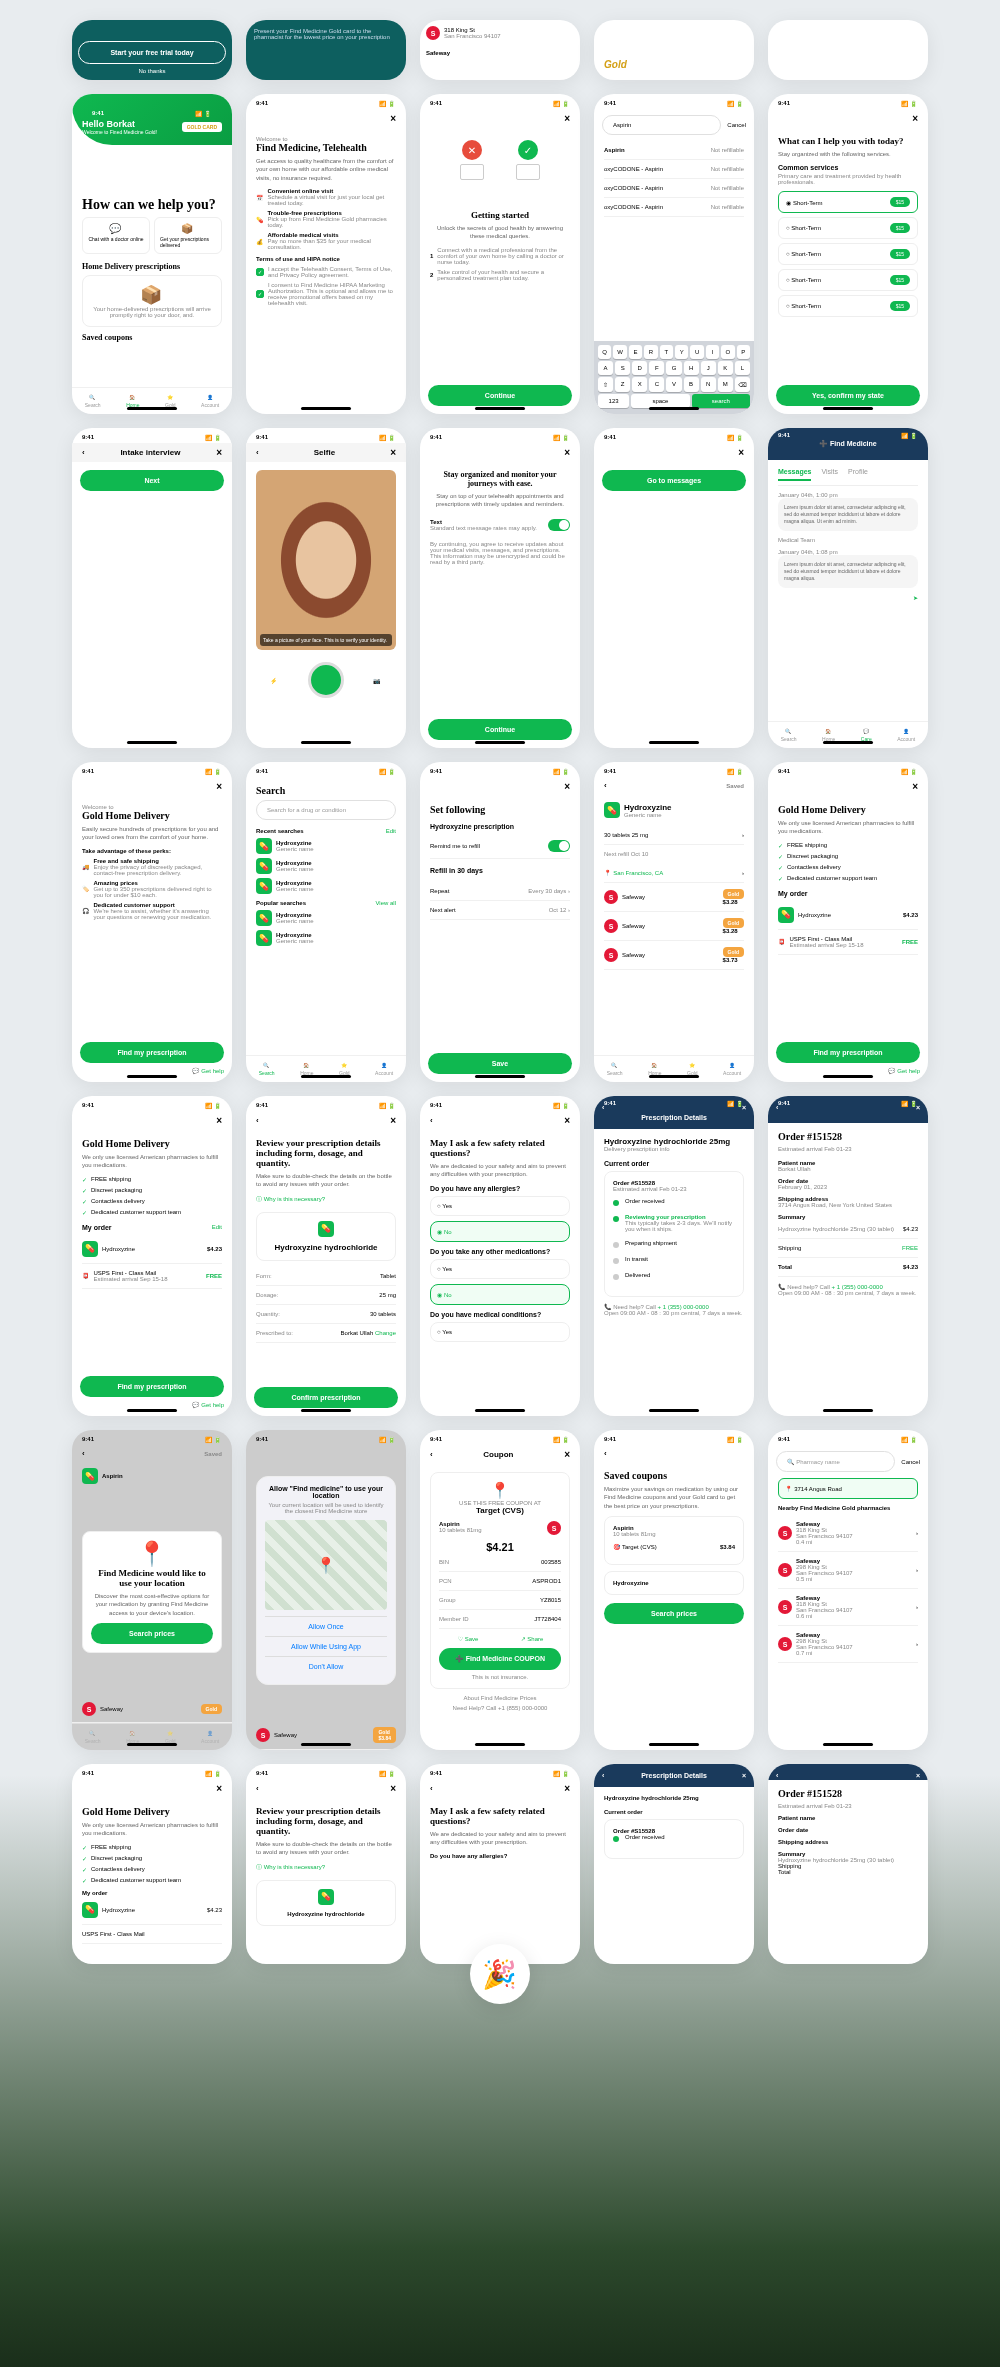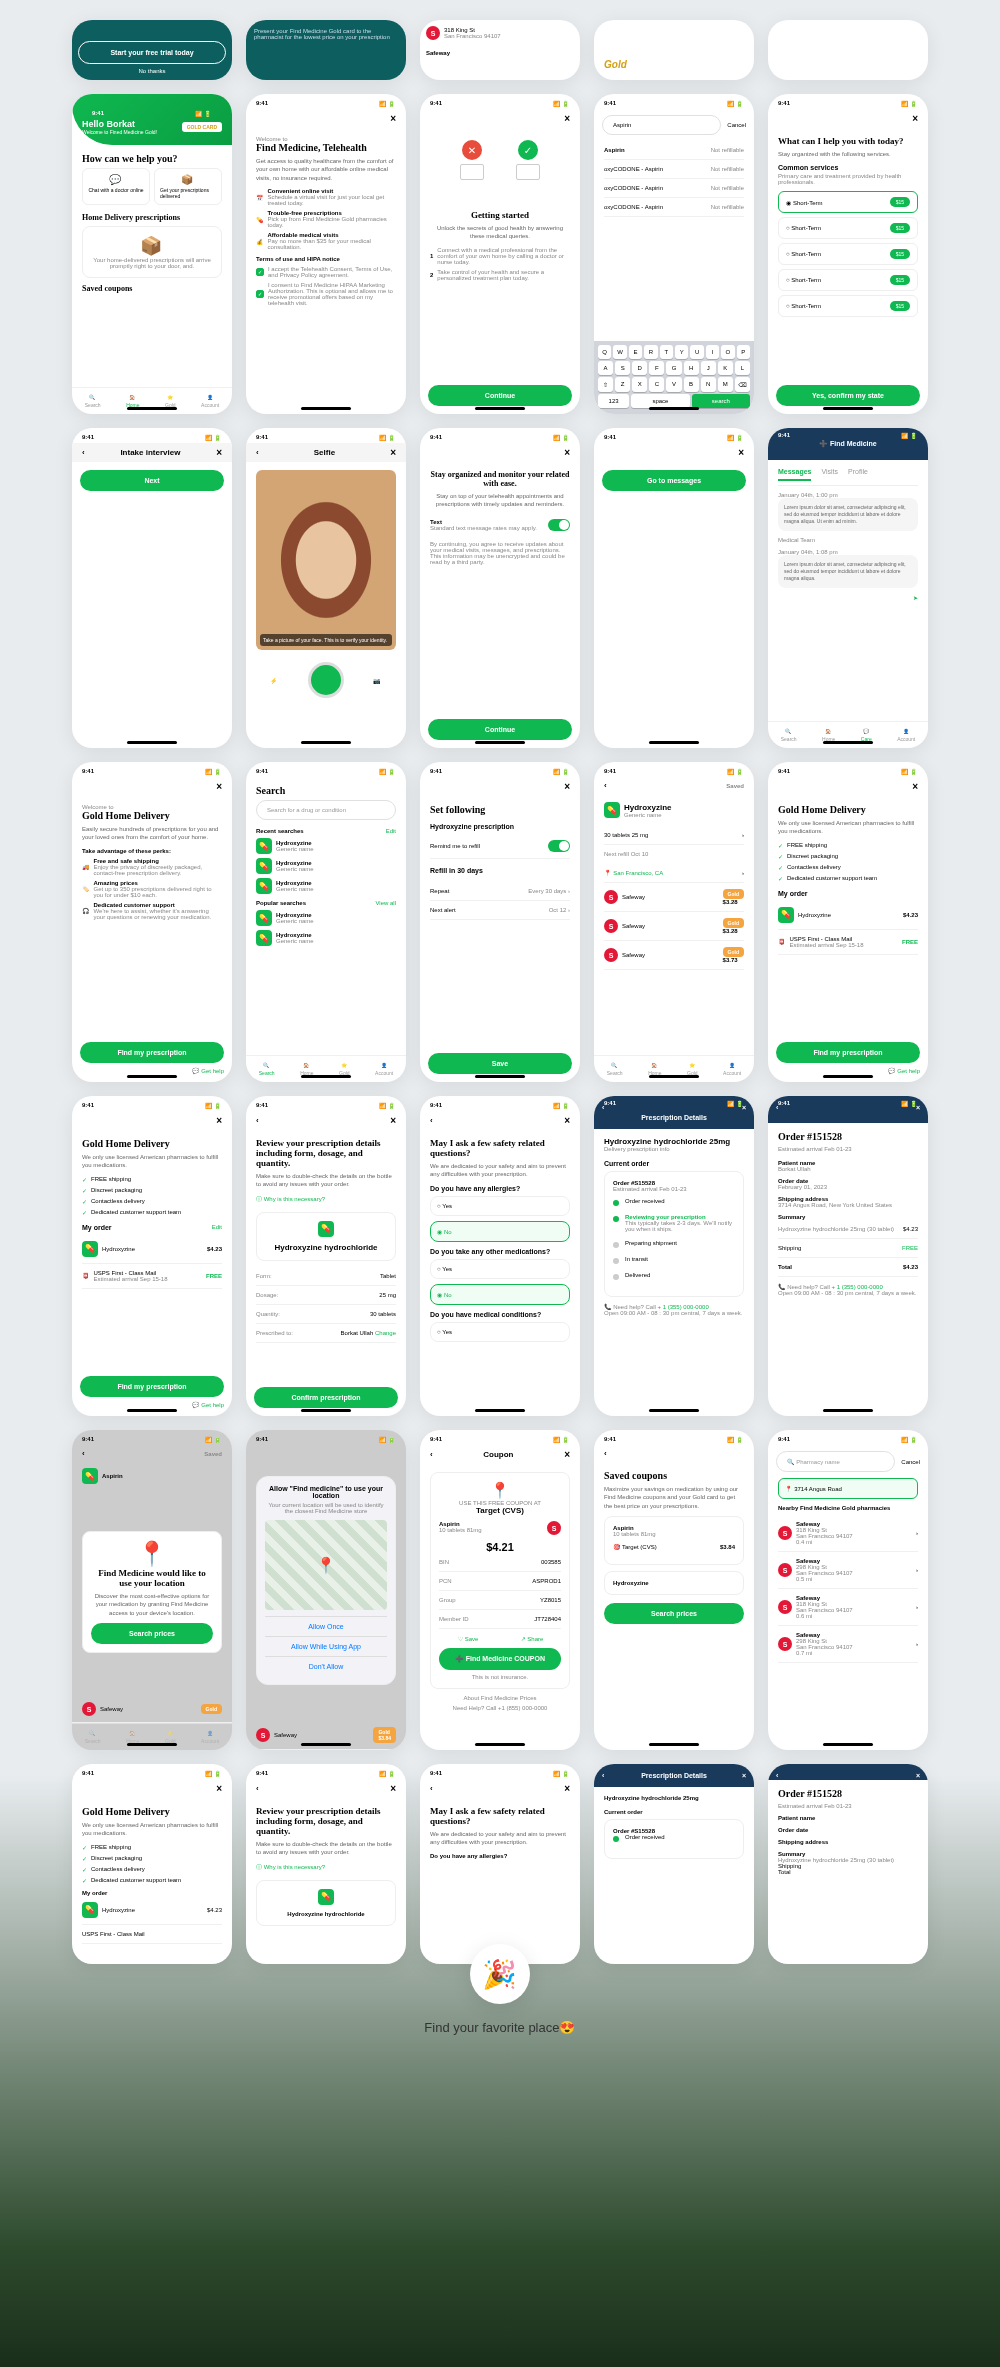--- a/index.html
+++ b/index.html
@@ -107,21 +107,21 @@
         </div>
     <div style="display:flex;justify-content:space-between;align-items:center;">
       <div>
         <div style="font-weight:700;font-size:9px;">Hello Borkat</div>
         <div style="font-size:5px;">Welcome to Fined Medicine Gold!</div>
       </div>
       <span class="tag">GOLD CARD</span>
     </div>
   </div>
   <div class="body">
-    <div class="title" style="font-size:10px;">How can we help you?</div>
+    <div class="title" style="font-size:14px;margin-top:44px;">How can we help you?</div>
     <div style="display:flex;gap:4px;margin-bottom:8px;">
       <div class="opt-card">
             <span class="ico">💬</span>
             <span>Chat with a doctor online</span>
           </div>
       <div class="opt-card">
             <span class="ico">📦</span>
             <span>Get your prescriptions delivered</span>
           </div>
     </div>
@@ -381,21 +381,21 @@
 <div class="phone">
   <div class="sbar">
         <span>9:41</span>
         <span class="icons"></span>
       </div>
   <div class="hdr">
         <span></span>
         <span class="x">×</span>
       </div>
   <div class="body">
-    <div class="title" style="font-size:8px;text-align:center;">Stay organized and monitor your related with ease.</div>
+    <div class="title" style="font-size:8px;text-align:center;">Stay organized and monitor your journeys with ease.</div>
     <div class="sub" style="text-align:center;">Stay on top of your telehealth appointments and prescriptions with timely updates and reminders.</div>
     <div style="display:flex;justify-content:space-between;align-items:center;margin:10px 0;">
       <div>
         <div style="font-weight:600;">Text</div>
         <div class="small">Standard text message rates may apply.</div>
       </div>
       <div class="toggle"></div>
     </div>
     <div class="small">By continuing, you agree to receive updates about your medical visits, messages, and prescriptions. This information may be unencrypted and could be read by a third party.</div>
   </div>
@@ -1232,14 +1232,13 @@
     <div class="small">Hydroxyzine hydrochloride 25mg (30 tablet)</div>
     <div>Shipping</div>
     <div>Total</div>
   </div>
 </div>
 
 </div>
 
 <div class="thanks">
   <div class="circle">🎉</div>
-  <p>Find your favorite place😍</p>
 </div>
 
 </body></html>

